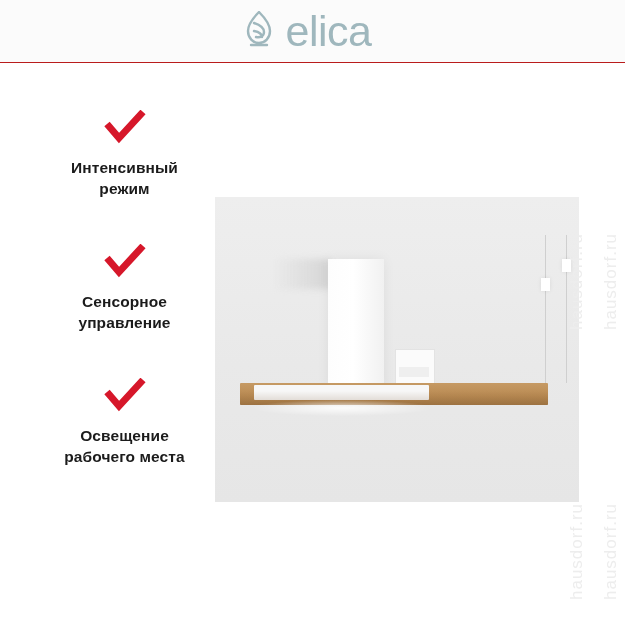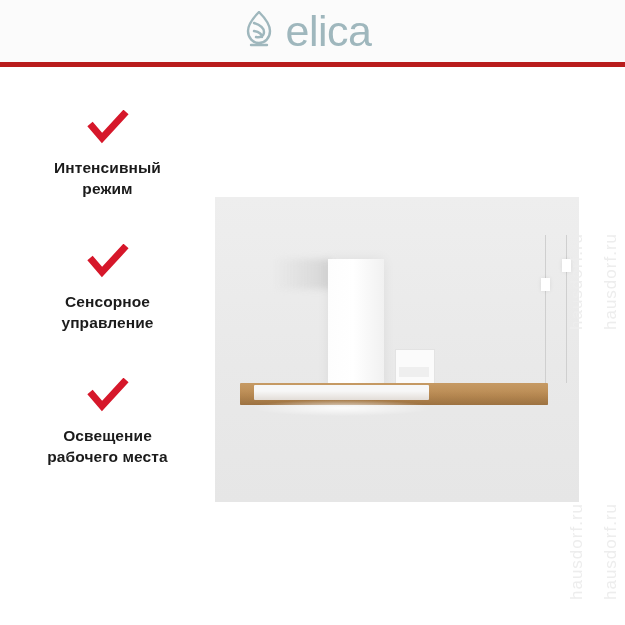--- a/index.html
+++ b/index.html
@@ -16,21 +16,21 @@
   }
 
   
   .header {
     position: absolute;
     top: 0;
     left: 0;
     width: 625px;
     height: 62px;
     background: #fbfbfb;
-    border-bottom: 5px solid #b91c1c;
+    border-bottom: 1px solid #b91c1c;
     display: flex;
     align-items: center;
     justify-content: center;
   }
   .logo-wrap {
     display: flex;
     align-items: center;
     gap: 10px;
     transform: translateX(-6px);
   }
@@ -47,20 +47,21 @@
     color: #9fb7bd;
     line-height: 1;
   }
 
   
   .features {
     position: absolute;
     left: 0;
     top: 110px;
     width: 215px;
+    padding-left: 17px;
   }
   .feature {
     margin-bottom: 44px;
     text-align: center;
   }
   .check {
     display: block;
     margin: 0 auto 14px auto;
     width: 44px;
     height: 34px;

